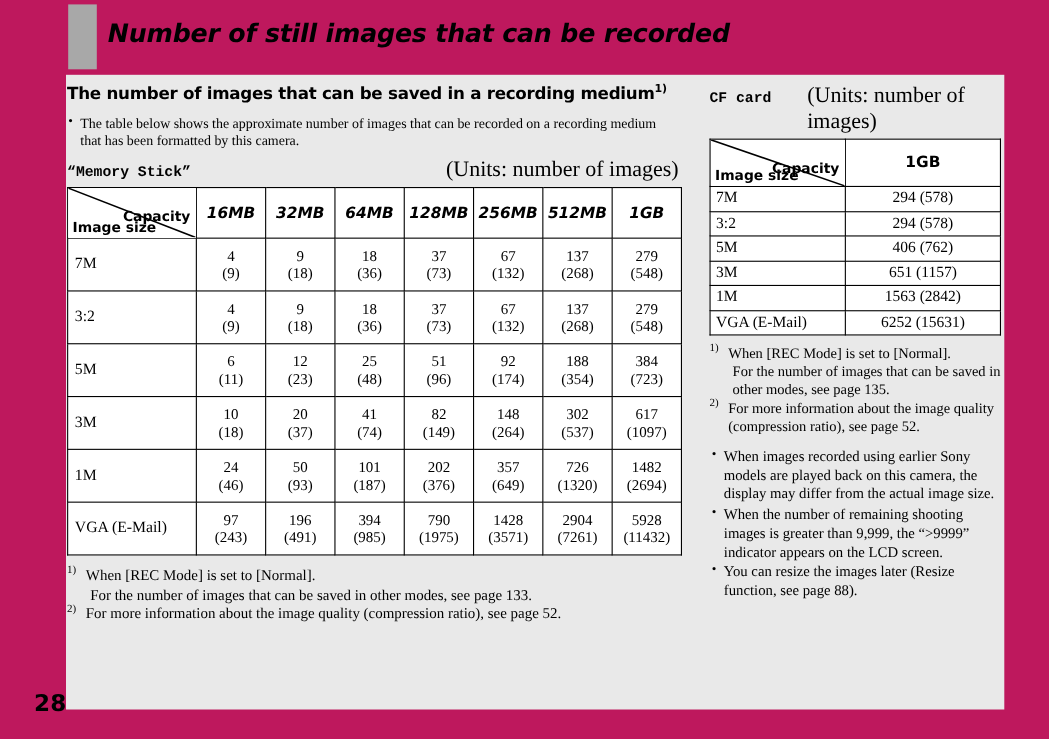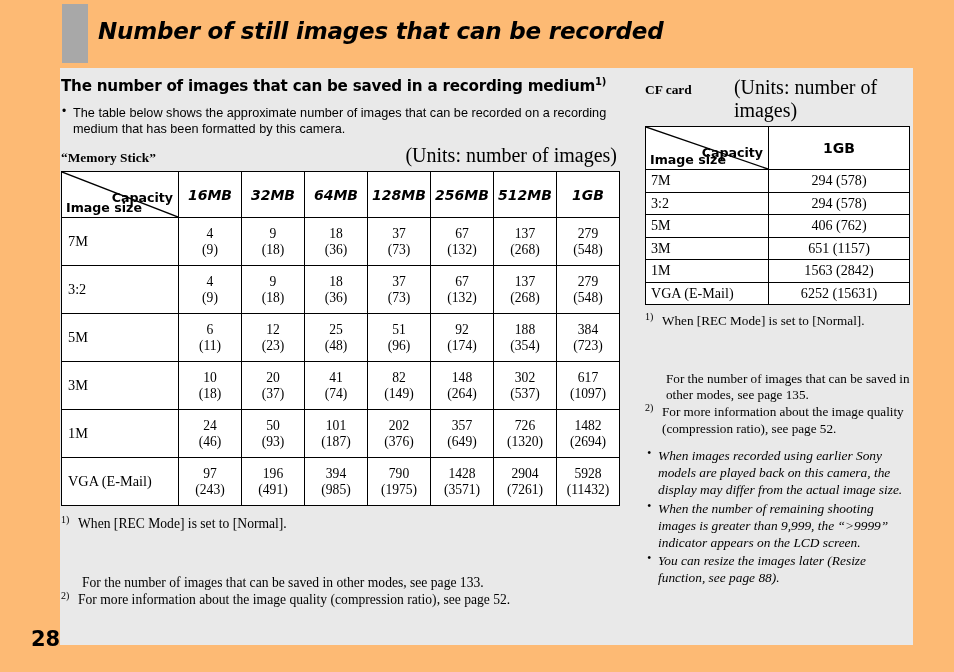--- a/index.html
+++ b/index.html
@@ -10,21 +10,21 @@
   body {
     width: 954px;
     height: 672px;
     position: relative;
     font-family: "Liberation Serif", serif;
     overflow: hidden;
   }
   .page {
     position: absolute;
     inset: 0;
-    background: #fdba74;
+    background: #be185d;
   }
   
   .content-panel {
     position: absolute;
     left: 60px;
     top: 68px;
     width: 853px;
     height: 577px;
     background: #e9e9e9;
   }
@@ -85,42 +85,42 @@
     color: #000;
     margin-top: 8px;
   }
   .para sup { font-size: 10px; vertical-align: super; }
   .bullet-list {
     margin: 9px 0 0 0;
     padding: 0;
     list-style: none;
   }
   .bullet-list li {
-    font-family: Liberation Sans, sans-serif;
+    font-family: Liberation Serif, serif;
     font-size: 12.7px;
     line-height: 1.26;
     color: #000;
     padding-left: 12px;
     position: relative;
   }
   .bullet-list li::before {
     content: "\2022";
     position: absolute;
     left: 1px;
     top: -1px;
     font-size: 12px;
   }
   .table-caption-row {
     display: flex;
     justify-content: space-between;
     align-items: baseline;
     margin-top: 7px;
   }
   .medium-label {
-    font-family: Liberation Serif, serif;
+    font-family: Liberation Mono, monospace;
     font-weight: bold;
     font-size: 13.4px;
     color: #000;
   }
   .units-label {
     font-family: "Liberation Serif", serif;
     font-size: 20px;
     color: #000;
   }
 
@@ -209,21 +209,20 @@
   .footnote .marker {
     position: absolute;
     left: 0;
     top: -2px;
     font-size: 10px;
     vertical-align: super;
   }
   .footnote .cont {
     display: block;
     padding-left: 4px;
-    margin-top: 41px;
   }
 
   
   .col-right {
     position: absolute;
     left: 645px;
     top: 76px;
     width: 268px;
   }
   .cf-caption-row {
@@ -262,21 +261,20 @@
     list-style: none;
   }
   .right-bullets li {
     font-family: "Liberation Serif", serif;
     font-size: 13.4px;
     line-height: 1.28;
     color: #000;
     padding-left: 13px;
     position: relative;
     margin-bottom: 1px;
-    font-style: italic;
   }
   .right-bullets li::before {
     content: "\2022";
     position: absolute;
     left: 2px;
     top: -1px;
     font-size: 12px;
   }
 </style>
 </head>

